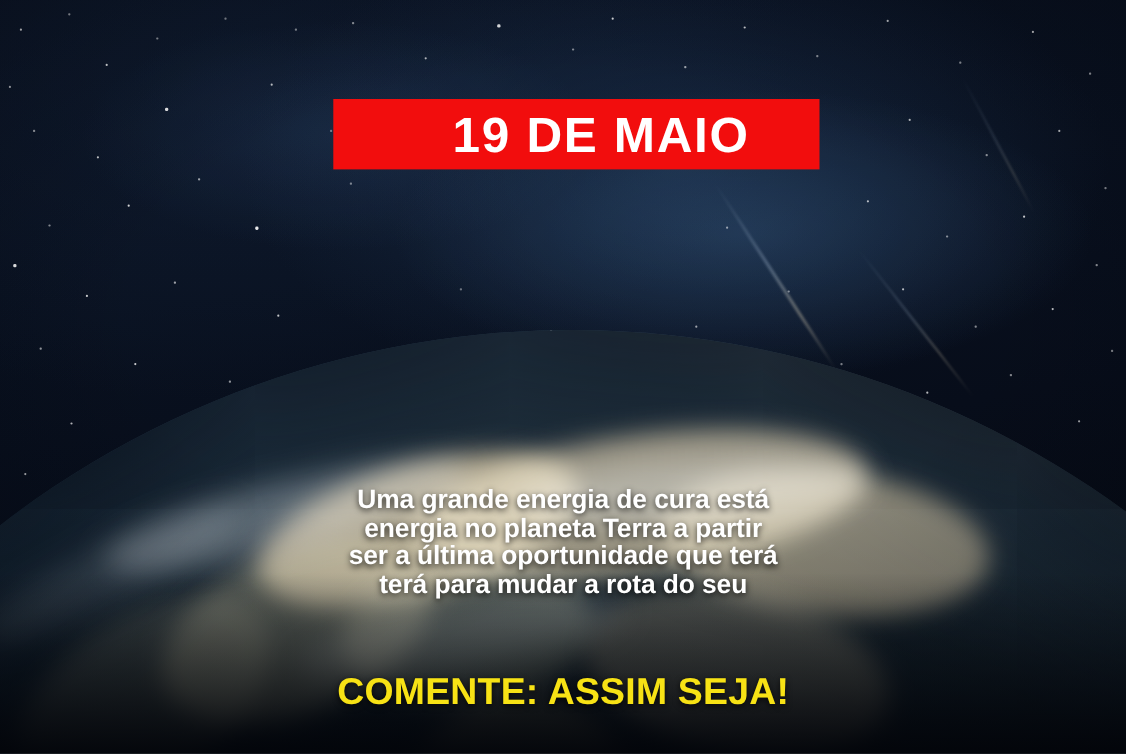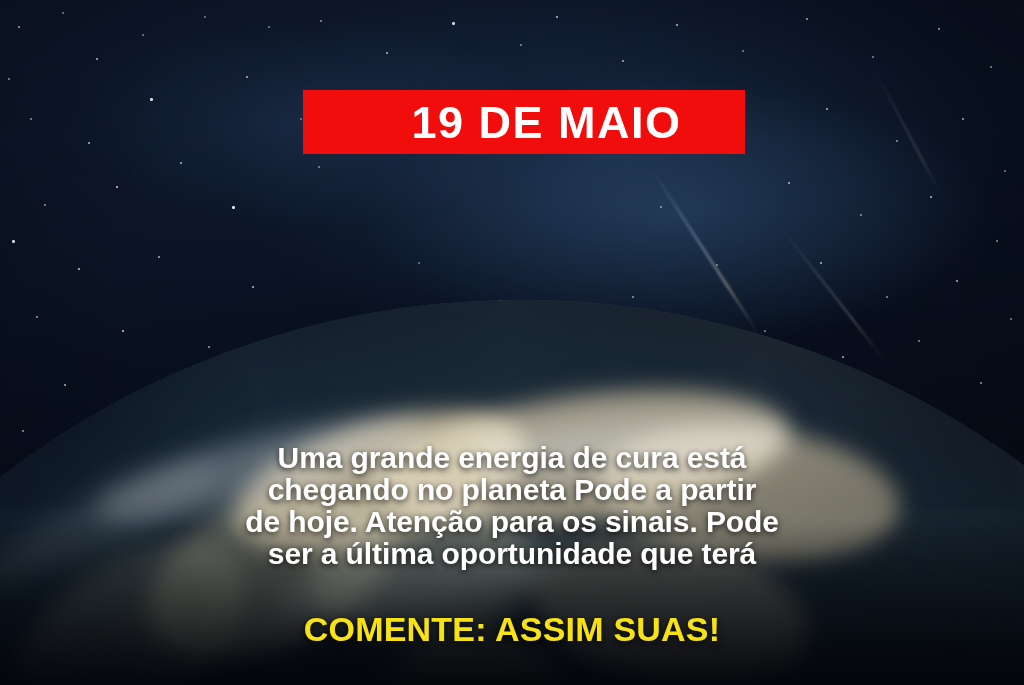--- a/index.html
+++ b/index.html
@@ -223,21 +223,21 @@
   }
   .headline .hl-line { display: block; white-space: nowrap; }
 
   .body-copy {
     position: absolute;
     left: 0;
     right: 0;
     top: 442px;
     text-align: center;
     color: #ffffff;
-    font-size: 30px;
+    font-size: 24px;
     font-weight: 700;
     line-height: 1.07;
     letter-spacing: -0.1px;
     text-shadow: 0 2px 6px rgba(0,0,0,0.8);
   }
   .body-copy .bc-line { display: block; white-space: nowrap; }
 
   .cta {
     position: absolute;
     left: 0;
@@ -360,21 +360,21 @@
 
     <div class="date-banner">
       <span class="date-banner-text">19 DE MAIO</span>
     </div>
 
     <div class="headline">
     </div>
 
     <div class="body-copy">
       <span class="bc-line">Uma grande energia de cura está</span>
-      <span class="bc-line">chegando no planeta Pode a partir</span>
-      <span class="bc-line">de hoje. Atenção para os sinais. Pode</span>
+      <span class="bc-line">energia no planeta Terra a partir</span>
       <span class="bc-line">ser a última oportunidade que terá</span>
+      <span class="bc-line">terá para mudar a rota do seu</span>
     </div>
 
-    <div class="cta">COMENTE: ASSIM SUAS!</div>
+    <div class="cta">COMENTE: ASSIM SEJA!</div>
 
   </div>
 </div>
 
 </body></html>

